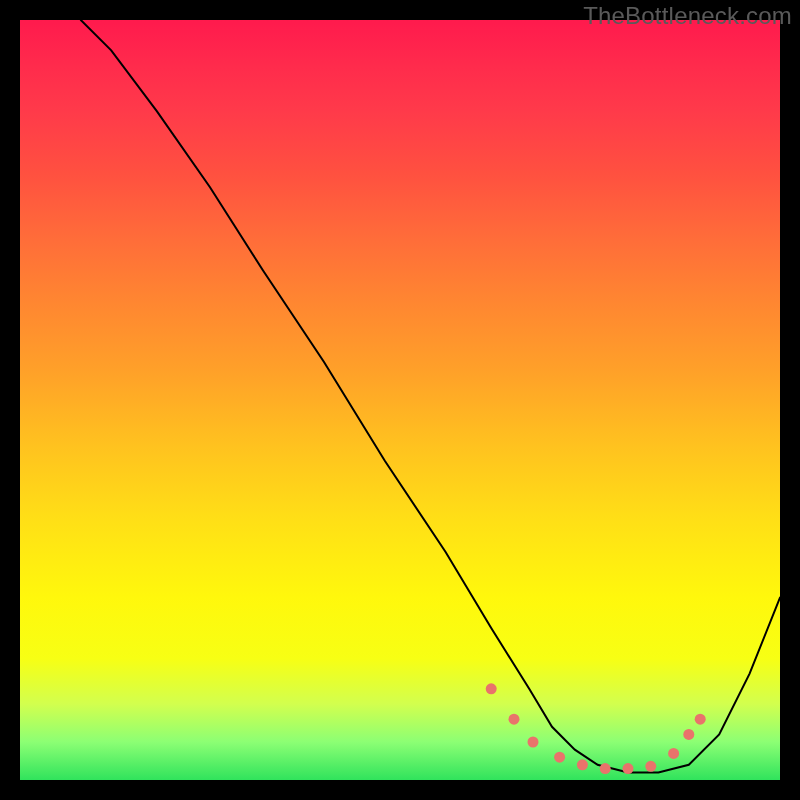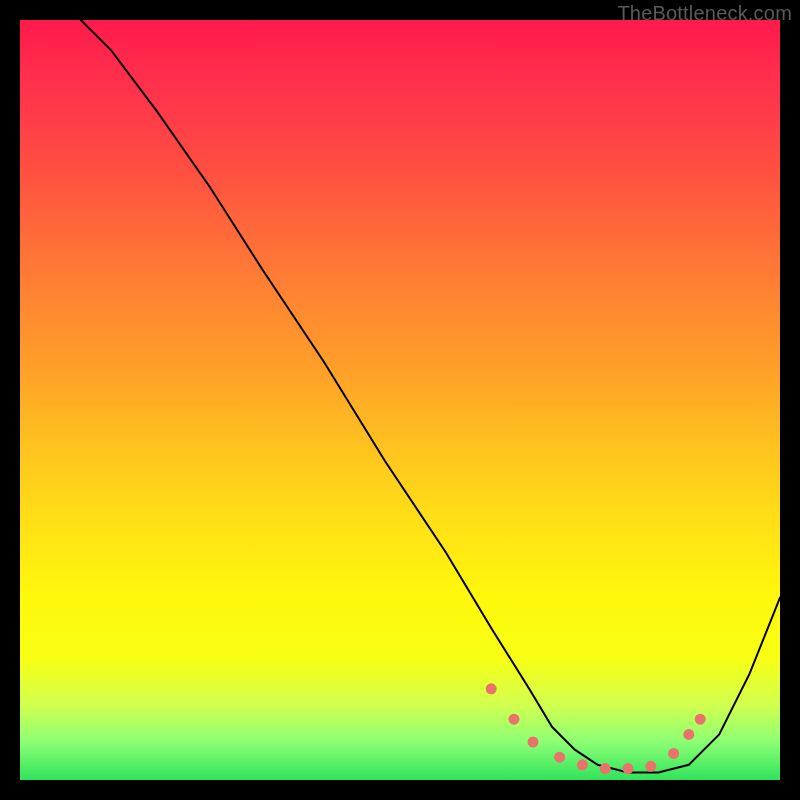--- a/index.html
+++ b/index.html
@@ -37,21 +37,21 @@
       #f7ff14 84%,
       #d2ff4e 90%,
       #8cff74 95%,
       #30e35c 100%
     );
   }
   .watermark {
     position: absolute;
     top: 2px;
     right: 8px;
-    font-size: 20px;
+    font-size: 24px;
     font-weight: 500;
     color: #5a5a5a;
     letter-spacing: 0.2px;
     text-align: right;
   }
   svg.curve {
     position: absolute;
     left: 0;
     top: 0;
     width: 760px;

